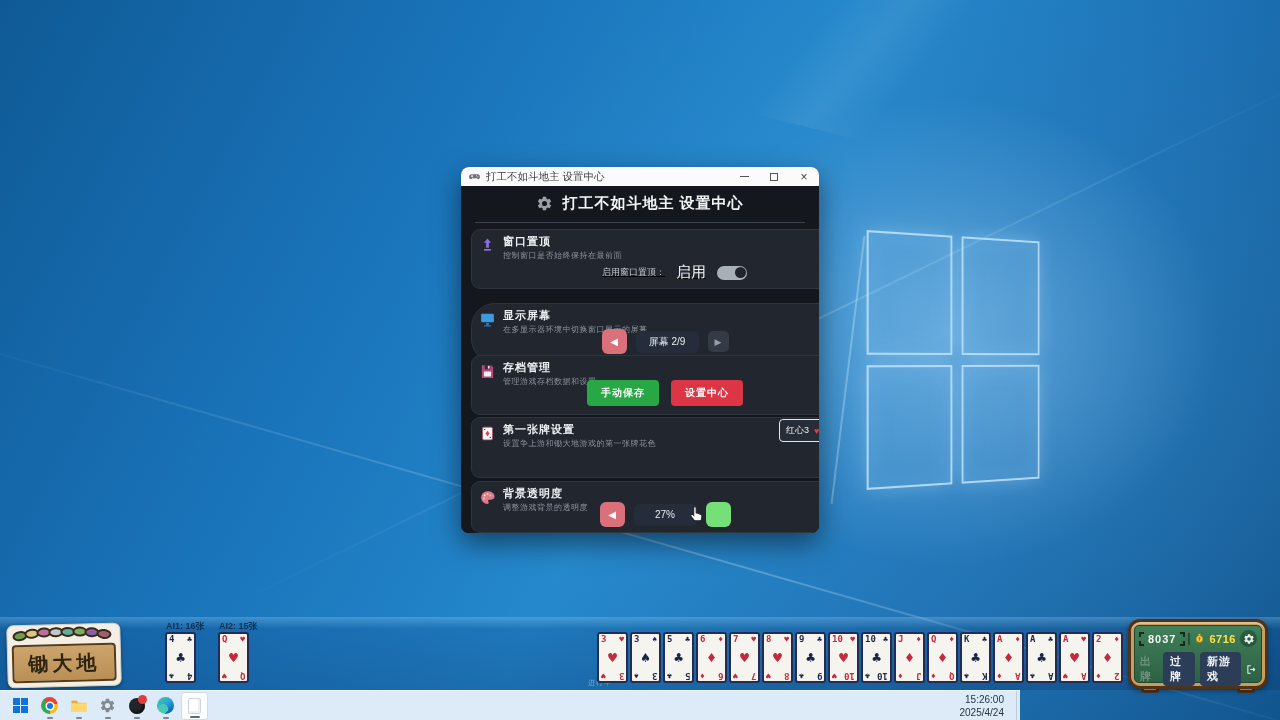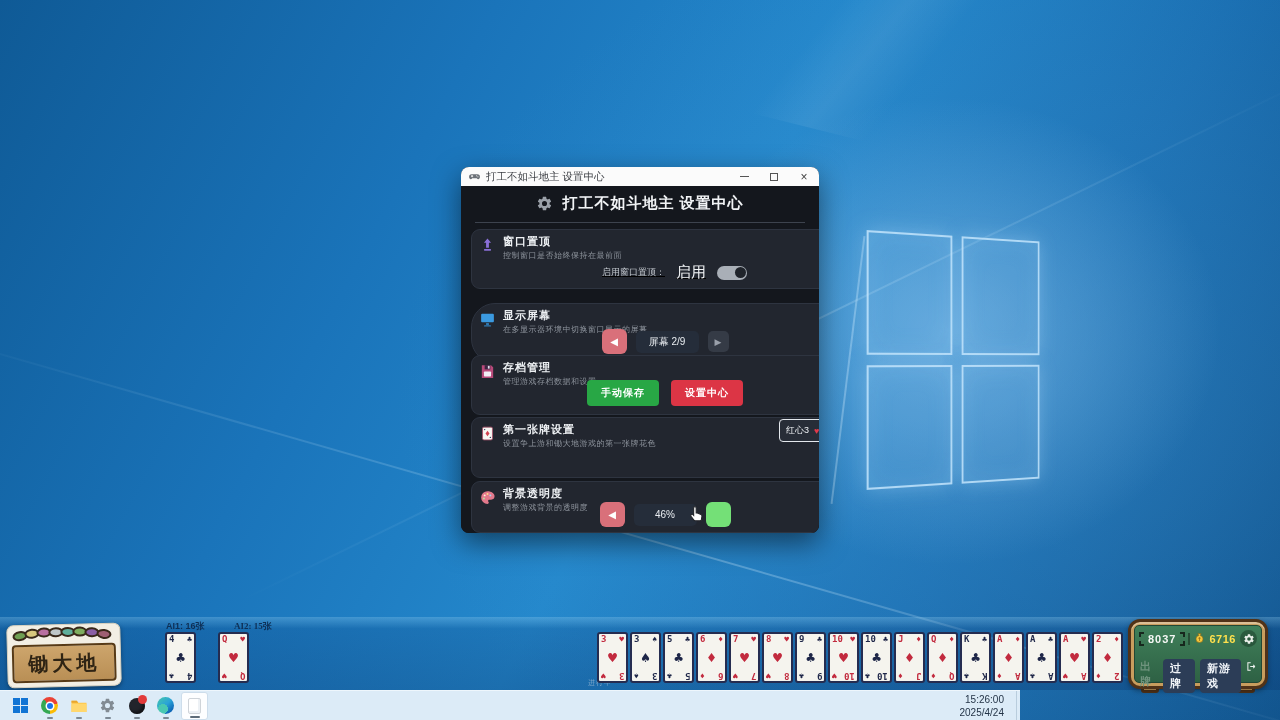--- a/index.html
+++ b/index.html
@@ -85,21 +85,21 @@
   
   #logo-wrap { position:absolute; left:7px; top:624px; width:114px; height:63px; transform:rotate(-1.5deg);
     background:#f3efe4; border-radius:7px; border:1px solid #d9d2c0; box-shadow:0 2px 4px rgba(0,0,0,.35); }
   #logo-box { position:absolute; left:4px; top:19px; right:4px; bottom:4px; border-radius:4px;
     background:linear-gradient(180deg,#cda56c,#b98f55); border:2px solid #573a16;
     display:flex; align-items:center; justify-content:center; }
   #logo-box .lt { font-size:20px; font-weight:900; color:#2f2414; letter-spacing:4px; }
   .chip { position:absolute; width:15px; height:10px; border-radius:50%; border:2px solid #38281a; }
   .ai-label { position:absolute; font-size:9px; font-weight:bold; color:#0e2f55; }
   #ai1-label { left:166px; top:620px; }
-  #ai2-label { left:234px; top:620px;font-family:Liberation Serif, serif; }
+  #ai2-label { left:219px; top:620px; }
   .ai-card-slot { position:absolute; top:632px; }
   #ai-card-0 { left:165px; }
   #ai-card-1 { left:218px; }
   #status-text { position:absolute; left:556px; top:678px; width:88px; text-align:center; font-size:7px;
     color:rgba(200,214,228,.55); letter-spacing:1px; }
   #hand-cards { position:absolute; left:597px; top:632px; display:flex; gap:2px; }
   .pcard { position:relative; width:31px; height:51px; background:#f5f4ee; border:2px solid #252c50;
     border-radius:3px; font-family:"DejaVu Sans Mono",monospace; font-weight:bold; flex:none; }
   .pcard.red { color:#c22a3e; }
   .pcard.black { color:#1e2648; }
@@ -123,21 +123,21 @@
   .corners { position:relative; padding:1px 9px; font-size:11px; font-weight:900; color:#f4f7f4; letter-spacing:1px; }
   .corners i { position:absolute; width:5px; height:5px; border:2px solid #17271d; }
   .corners i.c1 { left:0; top:0; border-right:none; border-bottom:none; }
   .corners i.c2 { right:0; top:0; border-left:none; border-bottom:none; }
   .corners i.c3 { left:0; bottom:0; border-right:none; border-top:none; }
   .corners i.c4 { right:0; bottom:0; border-left:none; border-top:none; }
   .sb-div { width:2px; height:12px; background:#274e36; }
   .coins { font-size:11px; font-weight:900; color:#ffe14d; letter-spacing:.5px; }
   .gearwrap { margin-left:auto; width:17px; height:17px; border-radius:50%; background:rgba(8,28,16,.35);
     display:flex; align-items:center; justify-content:center; }
-  .sb-r2 { display:flex; align-items:flex-start; gap:5px; height:20px; padding-left:1px; }
+  .sb-r2 { display:flex; align-items:center; gap:5px; height:20px; padding-left:1px; }
   .sb-dis { font-size:11px; font-weight:bold; color:#6f937d; letter-spacing:1px; }
   .sb-btn { background:#2c3d57; border-radius:4px; padding:2px 7px; font-size:11px; font-weight:bold;
     color:#f0f4f8; letter-spacing:1px; }
   .sb-exit { margin-left:auto; width:15px; height:15px; }
 
   
   #taskbar { position:absolute; left:0; top:690px; width:1020px; height:30px;
     background:#dcebf7; border-top:1px solid #eef6fc; }
   #tb-icons { position:absolute; left:7px; top:0; height:100%; display:flex; align-items:center; gap:2px; }
   .tile { position:relative; width:27px; height:28px; display:flex; align-items:center; justify-content:center; }
@@ -329,21 +329,21 @@
       <div class="sec" id="sec-opacity">
         <svg class="ic">
             <use href="#i-palette"></use>
           </svg>
         <div class="st">背景透明度</div>
         <div class="ss">调整游戏背景的透明度</div>
         <div class="ctr-row">
           <div class="nav-btn nav-red">
               <span>◀</span>
             </div>
-          <div class="pill">46%</div>
+          <div class="pill">27%</div>
           <div class="nav-btn nav-green"></div>
         </div>
       </div>
     </div>
   </div>
 
   <svg id="cursor-icon">
       <use href="#i-cursor"></use>
     </svg>
 

